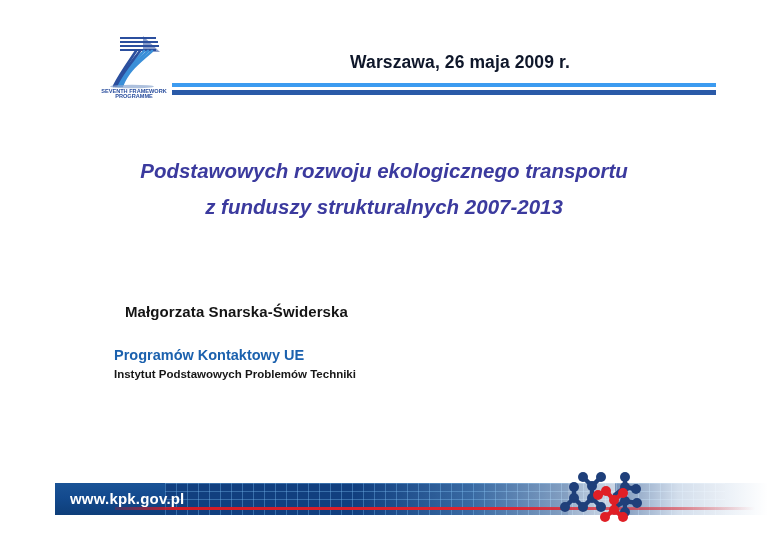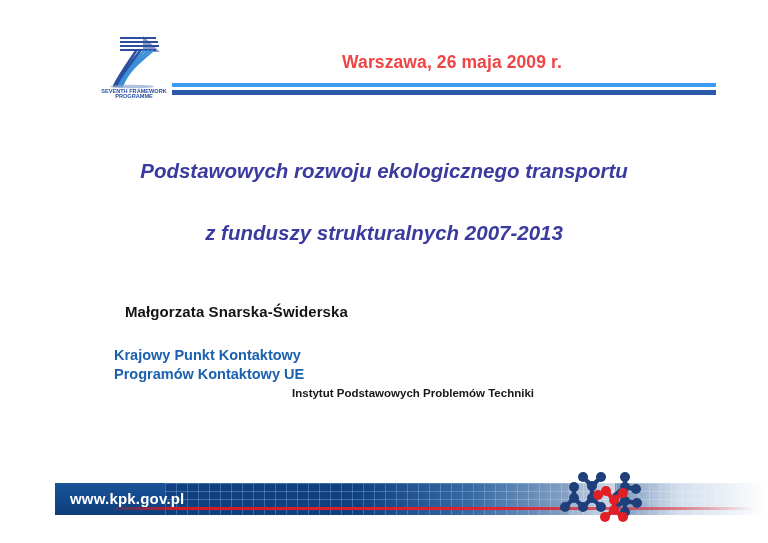--- a/index.html
+++ b/index.html
@@ -32,25 +32,25 @@
     position: absolute;
     left: 96px;
     top: 30px;
     width: 78px;
     height: 68px;
   }
   .fp7-logo svg { display: block; }
 
   .header-date {
     position: absolute;
-    left: 192px;
+    left: 200px;
     top: 52px;
     width: 520px;
     text-align: center;
-    color: #ef4444;
+    color: #0f172a;
     font-size: 17.5px;
     font-weight: bold;
     letter-spacing: 0.1px;
     font-family: "Liberation Sans", sans-serif;
   }
 
   .rule-wrap {
     position: absolute;
     left: 172px;
     top: 83px;
@@ -89,21 +89,21 @@
   }
   .title-line {
     color: #3b3a9e;
     font-size: 20.5px;
     font-weight: bold;
     font-style: italic;
     line-height: 1.25;
     font-family: "Liberation Sans", sans-serif;
   }
   .title-line.second {
-    margin-top: 36px;
+    margin-top: 10px;
   }
 
   
   .author-block {
     position: absolute;
     left: 114px;
     top: 303px;
     width: 420px;
   }
   .author-name {
@@ -121,21 +121,20 @@
     color: #1b61ae;
     font-size: 14.5px;
     font-weight: bold;
     line-height: 1.32;
   }
   .inst-line {
     color: #171717;
     font-size: 11.5px;
     font-weight: bold;
     line-height: 1.38;
-    text-align: right;
   }
   .inst-block { margin-top: 2px; }
 
   
   .footer {
     position: absolute;
     left: 0;
     bottom: 0;
     width: 691px;
     height: 83px;
@@ -263,21 +262,20 @@
 
   <div class="title-block">
     <div class="title-line">Podstawowych rozwoju ekologicznego transportu</div>
     <div class="title-line second">z funduszy strukturalnych 2007-2013</div>
   </div>
 
   <div class="author-block">
     <div class="author-name">Małgorzata Snarska-Świderska</div>
 
     <div class="org-block">
-      <div class="org-line">Krajowy Punkt Kontaktowy</div>
       <div class="org-line">Programów Kontaktowy UE</div>
     </div>
 
     <div class="inst-block">
       <div class="inst-line">Instytut Podstawowych Problemów Techniki</div>
     </div>
   </div>
 
   <div class="footer">
 

